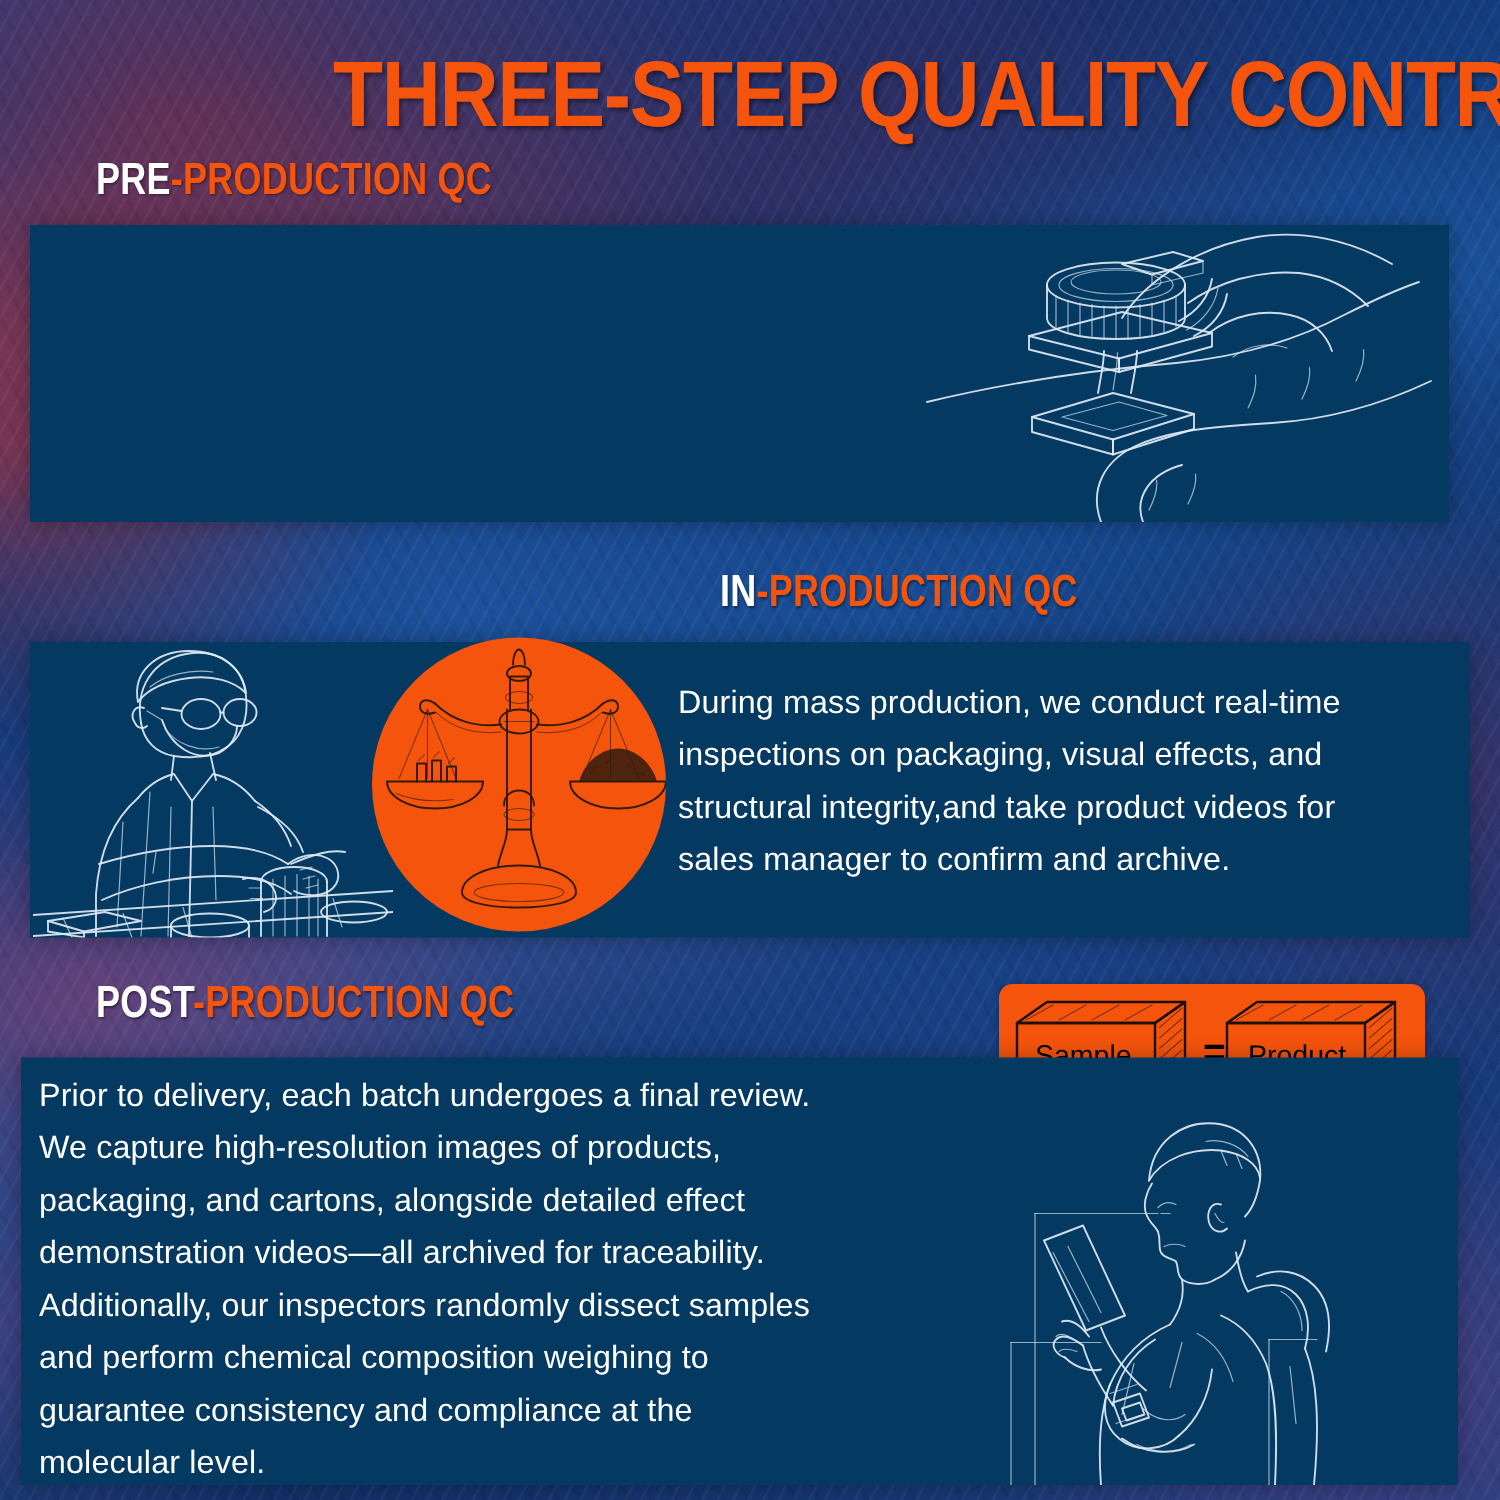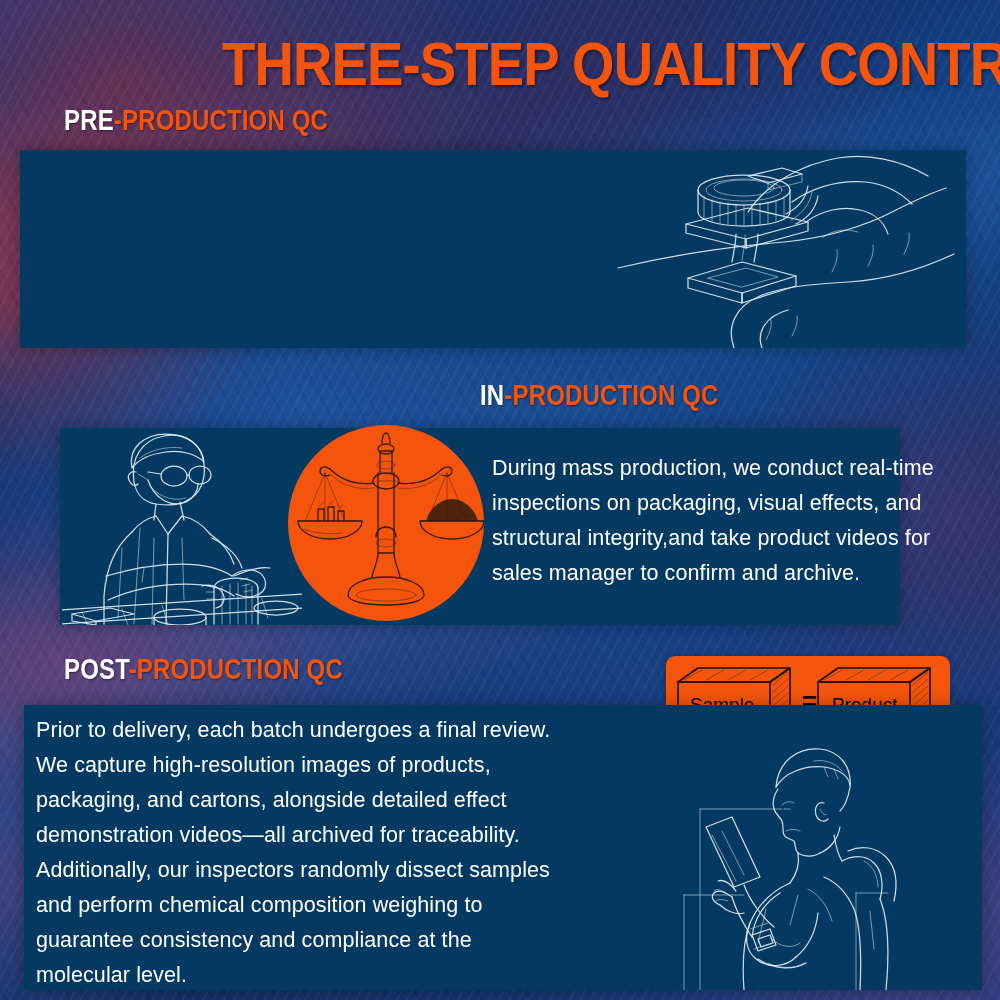--- a/index.html
+++ b/index.html
@@ -72,29 +72,29 @@
   
   #h1{left:64px;top:103px;}
   #h2{left:480px;top:378px;}
   #h3{left:64px;top:652px;}
 
   
   #panel1{left:20px;top:150px;width:946px;height:198px;}
   #panel1 .body-text{position:absolute;left:17px;top:24px;width:560px;}
   #panel1 .art{position:absolute;right:10px;top:0px;width:340px;height:198px;}
 
-  #panel2{left:20px;top:428px;width:840px;height:197px;margin-left:40px;}
+  #panel2{left:20px;top:428px;width:960px;height:197px;}
   #panel2 .body-text{position:absolute;left:432px;top:23px;width:548px;}
   #panel2 .art{position:absolute;left:2px;top:0px;width:240px;height:197px;}
   #scale-badge{
     position:absolute;left:228px;top:-3px;width:196px;height:196px;
     border-radius:50%;background:#f4540c;overflow:hidden;
   }
 
-  #panel3{left:24px;top:705px;width:958px;height:285px;}
+  #panel3{left:14px;top:705px;width:958px;height:285px;}
   #panel3 .body-text{position:absolute;left:12px;top:8px;width:640px;}
   #panel3 .art{position:absolute;right:4px;top:38px;width:330px;height:247px;}
 
   
   #sample-product{
     position:absolute;left:666px;top:656px;width:284px;height:88px;
     background:#f4540c;border-radius:9px;
     box-shadow:0 1px 6px rgba(0,0,0,.35);
   }
   #sample-product svg{display:block;}

